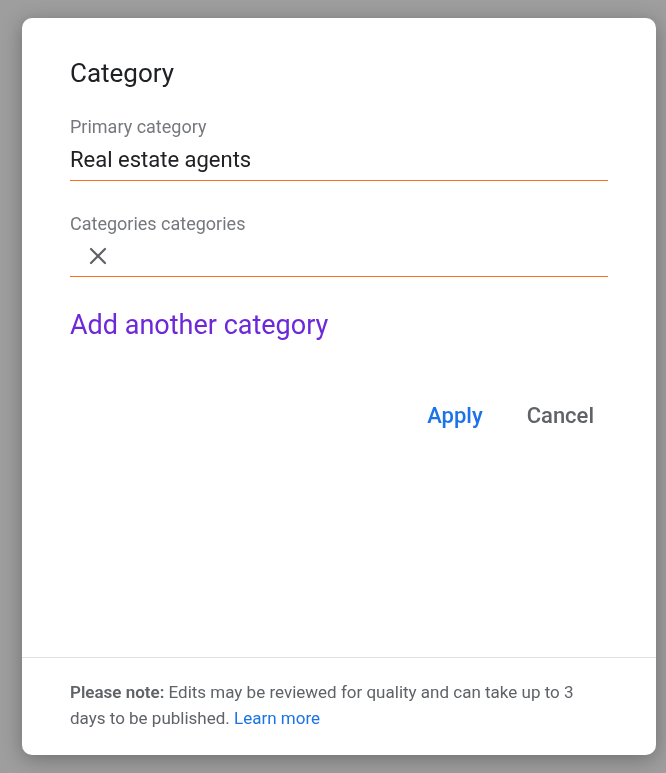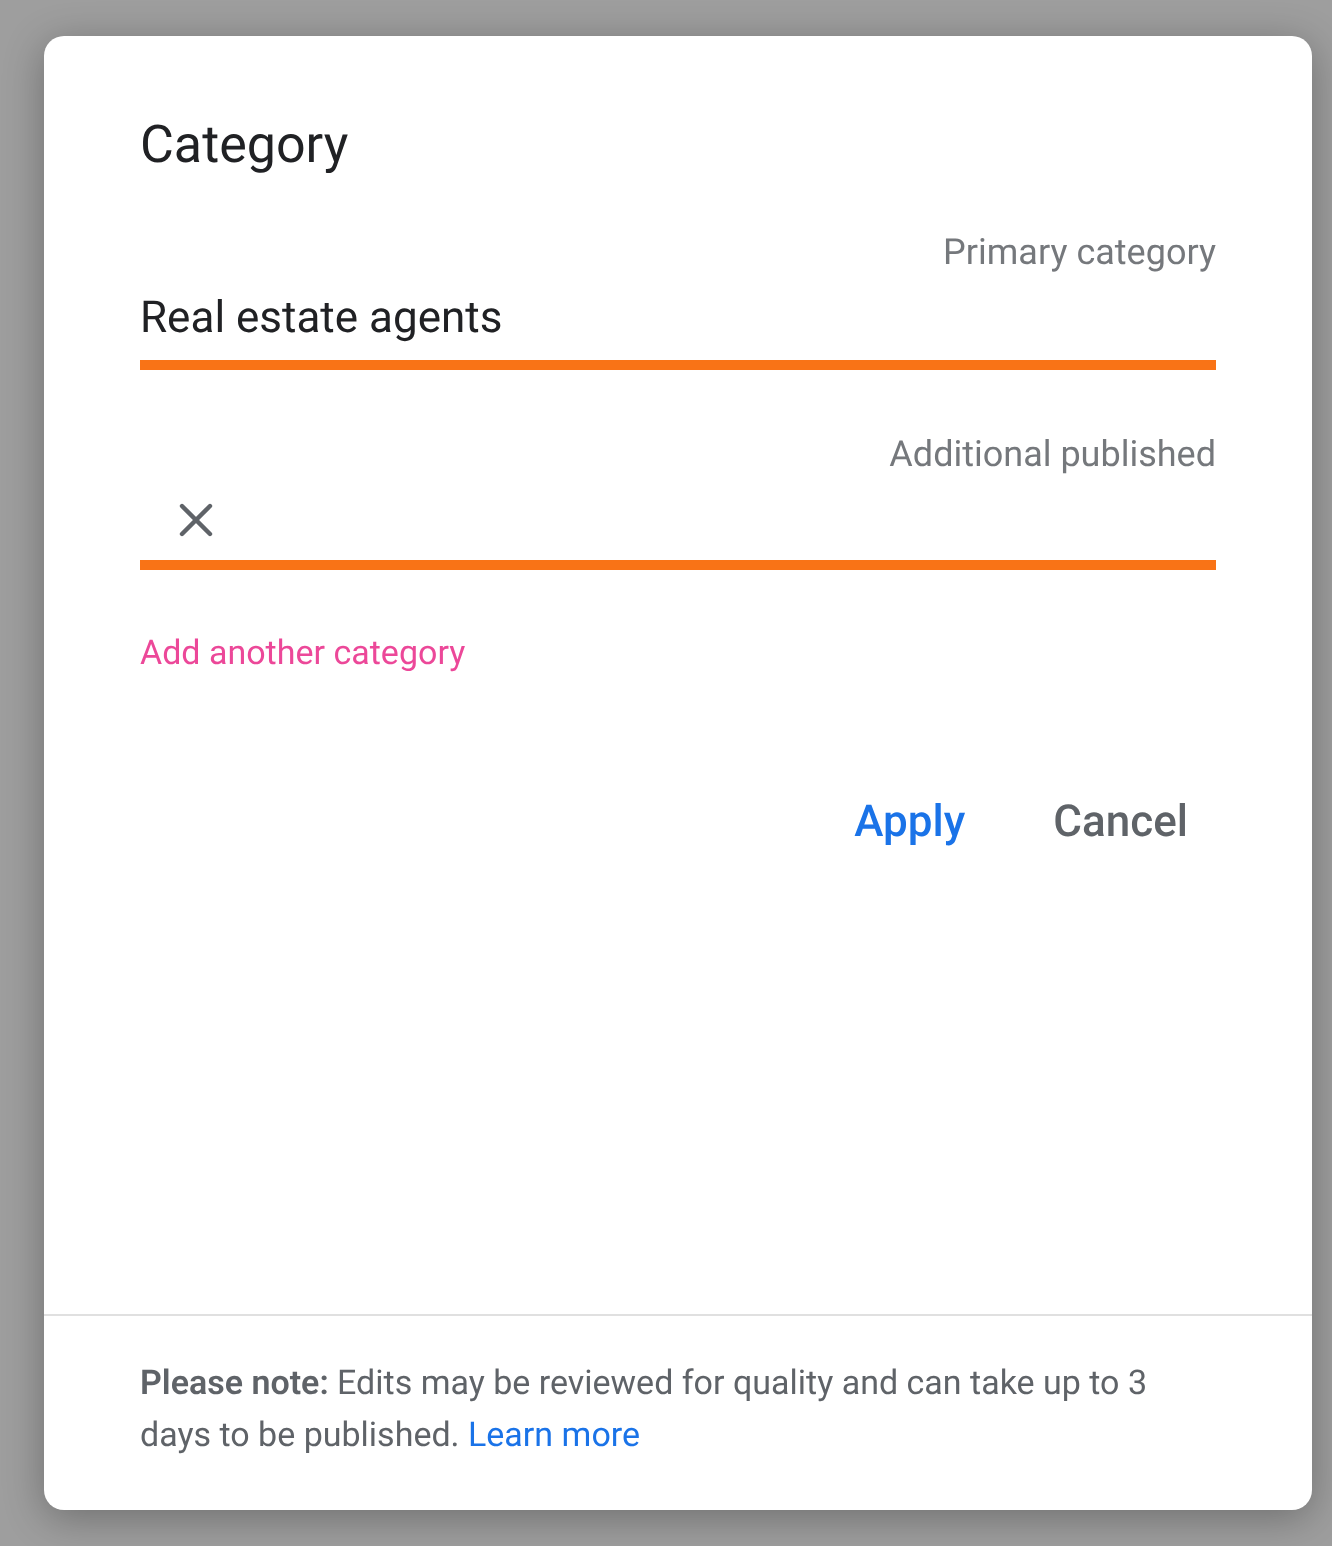--- a/index.html
+++ b/index.html
@@ -47,26 +47,25 @@
       font-size: 21px;
       color: #75787c;
       line-height: 1.5;
       margin-bottom: 50px;
     }
     .field-label {
       font-size: 18px;
       color: #75787c;
       margin-bottom: 10px;
       font-weight: 400;
-      text-align: right;
     }
     .field-row {
       display: flex;
       align-items: center;
-      border-bottom: 5px solid #f97316;
+      border-bottom: 1px solid #f97316;
       padding-bottom: 8px;
       margin-bottom: 32px;
     }
     .field-input {
       flex: 1;
       border: none;
       outline: none;
       font-size: 22px;
       color: #202124;
       background: transparent;
@@ -77,22 +76,22 @@
       height: 24px;
       cursor: pointer;
       color: #5f6368;
       margin-left: 16px;
     }
     .close-x svg {
       width: 100%;
       height: 100%;
     }
     .add-link {
-      color: #ec4899;
-      font-size: 17px;
+      color: #6d28d9;
+      font-size: 27px;
       cursor: pointer;
       font-weight: 400;
     }
     .actions {
       display: flex;
       justify-content: flex-end;
       gap: 36px;
       padding-right: 10px;
       margin-top: 56px;
     }
@@ -134,21 +133,21 @@
 
 <div class="modal">
   <div class="modal-body">
     <h1 class="title">Category</h1>
 
     <div class="field-label">Primary category</div>
     <div class="field-row">
       <input type="text" class="field-input" value="Real estate agents" style="">
     </div>
 
-    <div class="field-label">Additional published</div>
+    <div class="field-label">Categories categories</div>
     <div class="field-row">
       <span class="close-x">
         <svg viewBox="0 0 24 24" fill="none" stroke="currentColor" stroke-width="2.2" stroke-linecap="round">
           <line x1="5" y1="5" x2="19" y2="19"></line>
           <line x1="19" y1="5" x2="5" y2="19"></line>
         </svg>
       </span>
     </div>
 
     <span class="add-link">Add another category</span>

